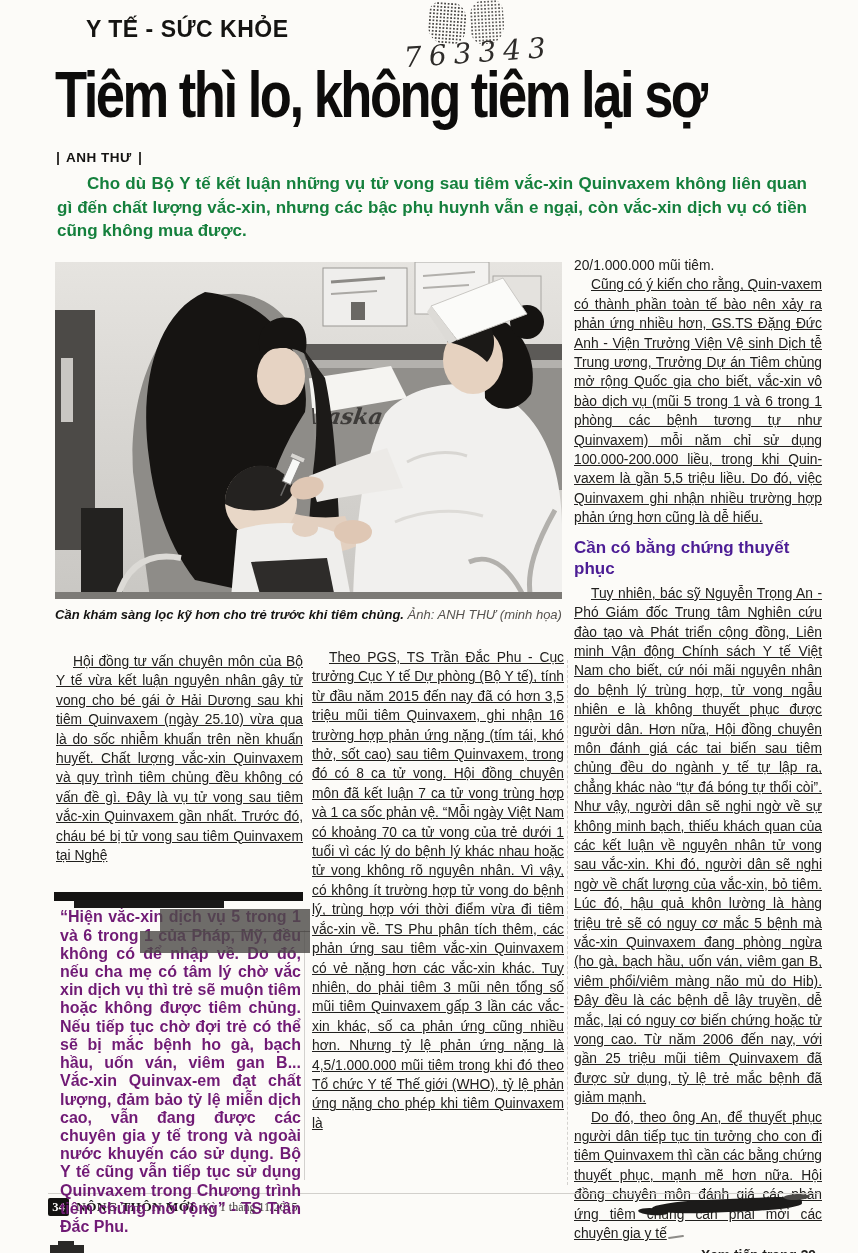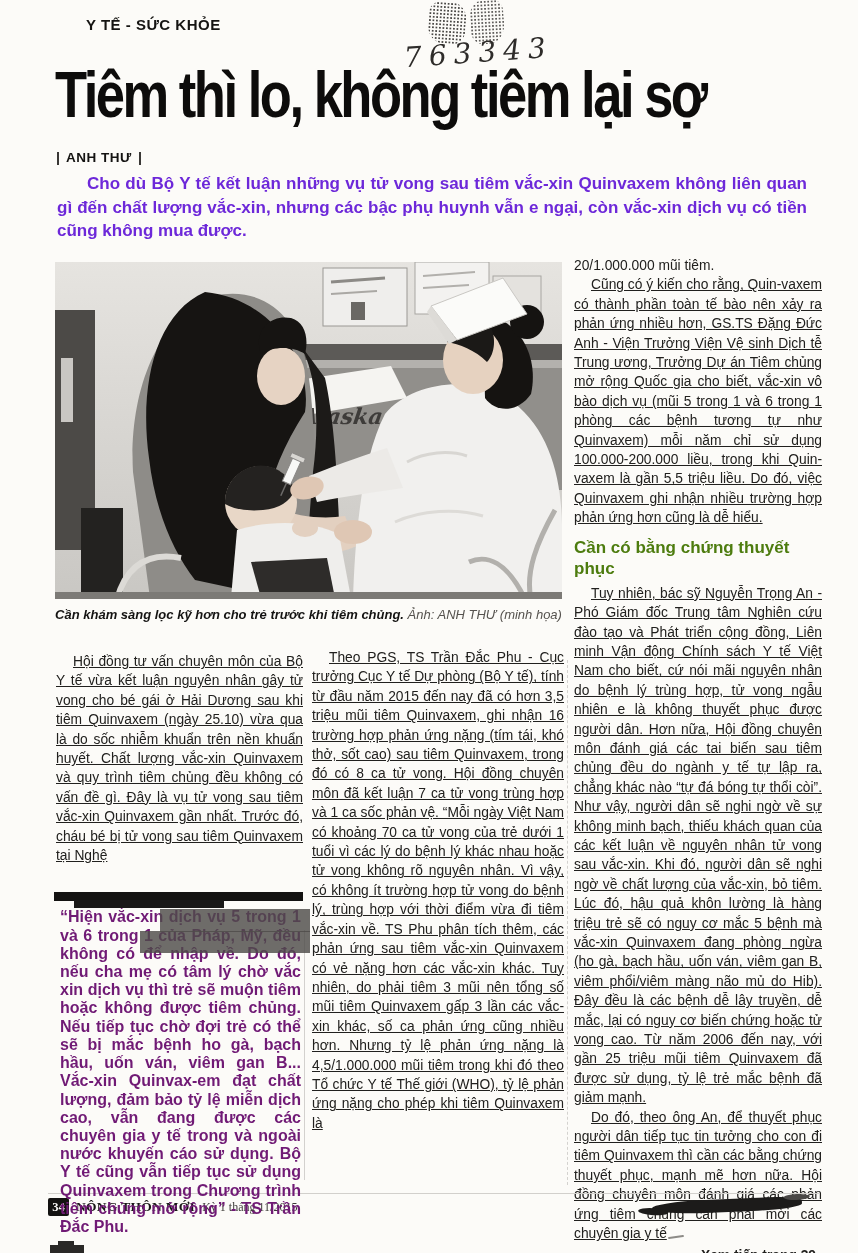--- a/index.html
+++ b/index.html
@@ -3,21 +3,21 @@
 <meta charset="utf-8">
 <style>
   html,body{margin:0;padding:0;background:#e9e7e2;}
   .page{
     position:relative;width:858px;height:1253px;margin:0 auto;
     background:#fcfbf8;overflow:hidden;
     font-family:"Liberation Sans",sans-serif;color:#1b1a18;
   }
   .section-label{
     position:absolute;left:86px;top:16px;
-    font-size:15px;font-weight:700;letter-spacing:.5px;color:#151412;
+    font-size:23px;font-weight:700;letter-spacing:.5px;color:#151412;
   }
   .stamp{position:absolute;left:428px;top:0;width:86px;height:46px;}
   .stamp .blob{
     position:absolute;background-image:radial-gradient(#2c2a28 1px,transparent 1.3px);
     background-size:3.5px 3.5px;opacity:.85;
   }
   .stamp .b1{left:0;top:2px;width:38px;height:42px;border-radius:30% 40% 35% 45%;transform:rotate(4deg);}
   .stamp .b2{left:42px;top:0;width:34px;height:44px;border-radius:40% 30% 45% 35%;transform:rotate(-3deg);opacity:.75;}
   .handwritten{
     position:absolute;left:404px;top:36px;
@@ -28,41 +28,41 @@
     position:absolute;left:55px;top:58px;margin:0;width:940px;
     font-size:64px;font-weight:700;letter-spacing:-3px;color:#0d0c0b;
     transform:scaleX(.82);transform-origin:left top;white-space:nowrap;
   }
   .byline{position:absolute;left:57px;top:150px;display:flex;align-items:flex-end;gap:7px;
     font-size:13.5px;font-weight:700;letter-spacing:.5px;color:#141312;}
   .byline .bar{display:inline-block;width:2px;height:13px;background:#3a3836;}
   .lead{
     position:absolute;left:57px;top:172px;width:750px;margin:0;
     font-size:17px;font-weight:700;line-height:23.5px;text-align:justify;
-    text-indent:30px;color:#6d28d9;
+    text-indent:30px;color:#15803d;
   }
   .photo{
     position:absolute;left:55px;top:262px;width:507px;height:337px;margin:0;
     background:#cfcdc9;overflow:hidden;
   }
   .photo svg{display:block;}
   .caption{
     position:absolute;left:55px;top:607px;width:507px;text-align:center;
     font-size:13px;font-style:italic;line-height:16px;
   }
   .cap-main{font-weight:700;color:#141312;}
   .cap-credit{font-weight:400;color:#55524e;text-align:right;}
   .col{position:absolute;font-size:13.8px;line-height:19.4px;text-align:justify;color:#21201e;}
   .col p{margin:0 0 0 0;}
   .col p.indent{text-indent:17px;text-decoration:underline;}
   .col1{left:56px;top:652px;width:247px;}
   .col2{left:312px;top:648px;width:252px;}
   .col3{left:574px;top:256px;width:248px;}
   .col h2{
-    margin:0 0 5px 0;font-size:17px;line-height:21px;font-weight:700;color:#4d7c0f;
+    margin:0 0 5px 0;font-size:17px;line-height:21px;font-weight:700;color:#4c1d95;
     text-align:left;
   }
   .col3 h2{margin-top:9px;margin-bottom:5px;}
   .quote-box{
     position:relative;display:block;margin-top:27px;padding:16px 2px 4px 4px;
   }
   .quote-box p{
     position:relative;z-index:1;margin:0;
     font-size:16px;line-height:18.2px;font-weight:700;color:#701a75;text-align:justify;
   }

